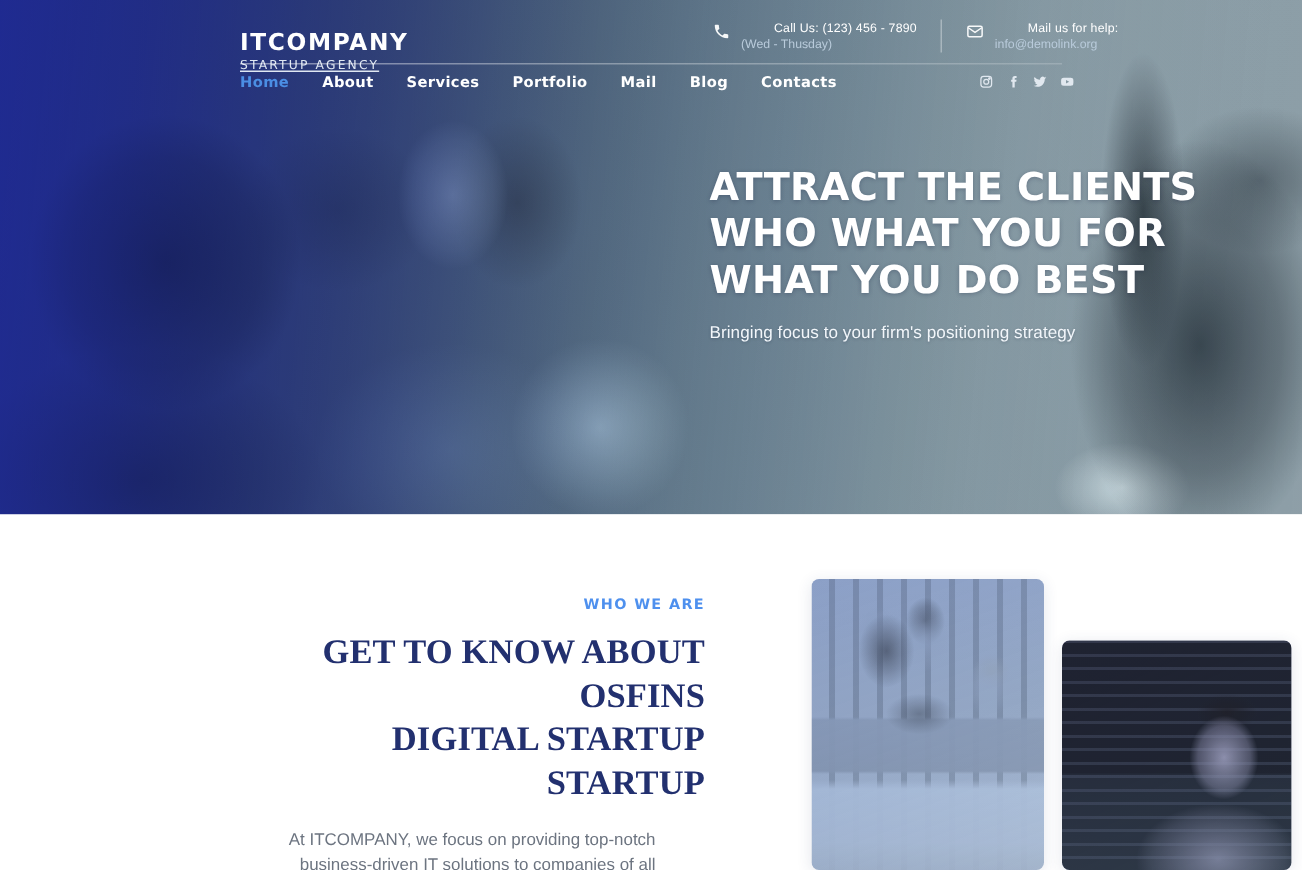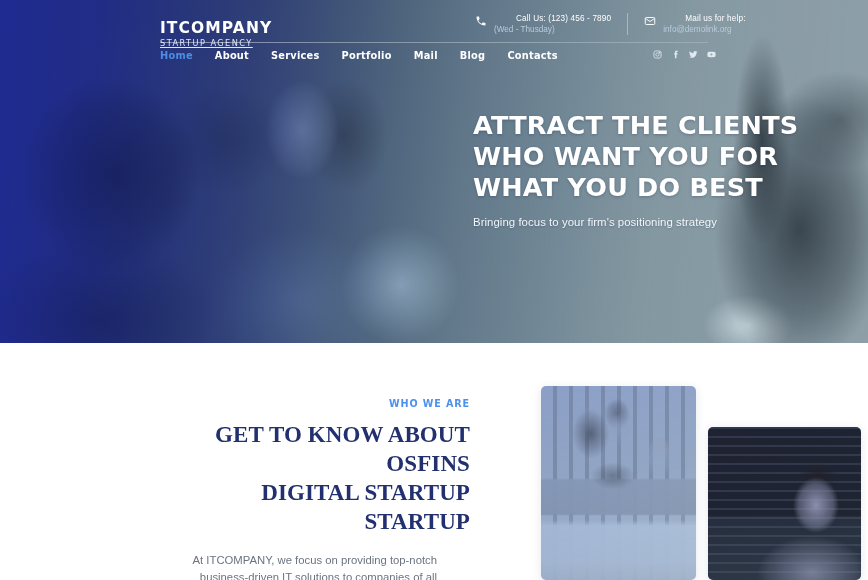--- a/index.html
+++ b/index.html
@@ -267,21 +267,21 @@
               </svg>
           </span>
         </div>
 
       </div>
     </header>
 
     <div class="hero-copy">
       <h1 class="hero-h1">
         <span>ATTRACT THE CLIENTS</span><br>
-        <span>WHO WANT YOU FOR</span><br>
+        <span>WHO WHAT YOU FOR</span><br>
         <span>WHAT YOU DO BEST</span>
       </h1>
       <p class="hero-sub">Bringing focus to your firm's positioning strategy</p>
     </div>
   </section>
 
   <section class="about">
     <div class="about-left">
       <div class="eyebrow">WHO WE ARE</div>
       <h2 class="about-h2">

